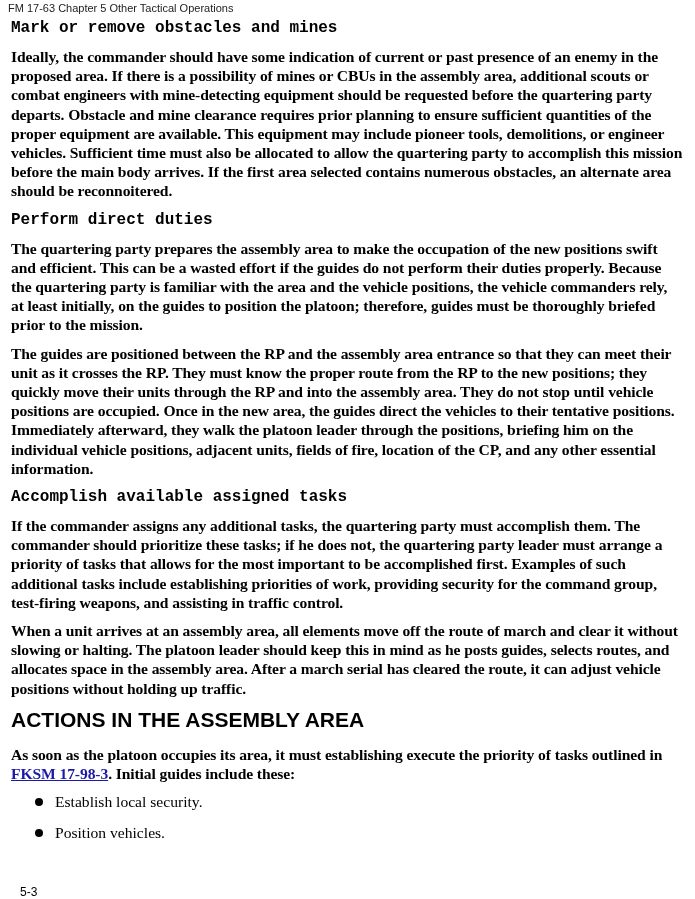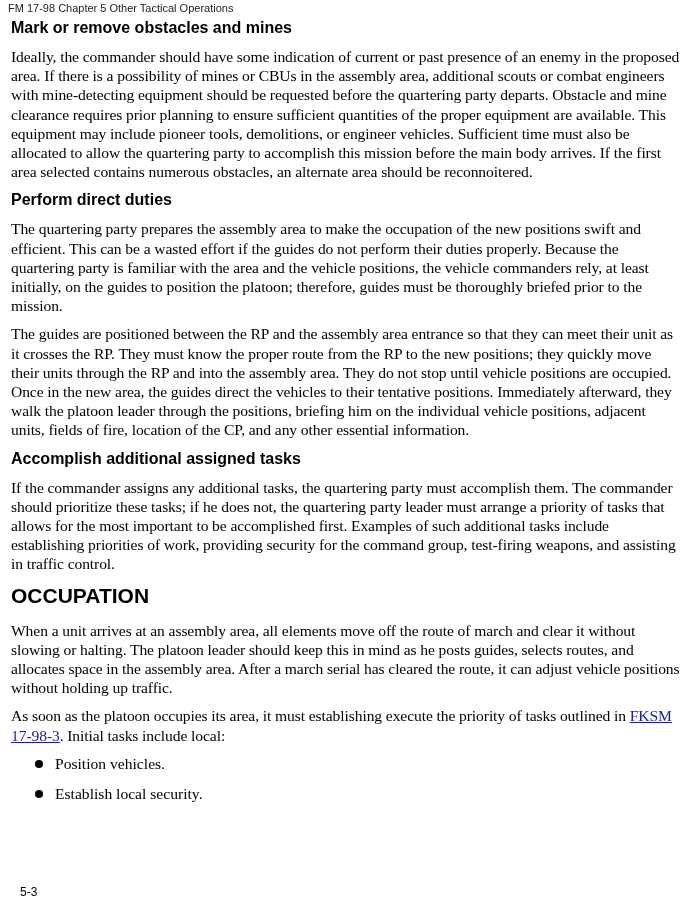--- a/index.html
+++ b/index.html
@@ -6,62 +6,62 @@
   body {
     width: 695px; height: 899px; position: relative; overflow: hidden;
     font-family: "Liberation Serif", serif; color: #000;
   }
   .running-header {
     position: absolute; left: 8px; top: 2px;
     font-family: "Liberation Sans", sans-serif; font-size: 11px; color: #222;
   }
   .content { position: absolute; left: 11px; top: 18px; width: 672px; }
   h3 {
-    font-family: Liberation Sans, sans-serif; font-weight: bold; font-size: 16px;
+    font-family: Liberation Mono, monospace; font-weight: bold; font-size: 16px;
     margin: 0 0 9px 0; line-height: 20px;
   }
   p {
-    font-size: 15.6px; line-height: 19.2px; margin: 0 0 9px 0; letter-spacing: -0.1px;
+    font-size: 15.6px; line-height: 19.2px; margin: 0 0 9px 0; letter-spacing: -0.1px; font-weight: bold;
   }
   h2 {
     font-family: "Liberation Sans", sans-serif; font-weight: bold; font-size: 21px;
     margin: 2px 0 12px 0; line-height: 26px;
   }
   a { color: #1a1aa6; text-decoration: underline; }
   ul { margin: 0; padding-left: 44px; list-style: none; }
   li { font-size: 15.6px; line-height: 19.2px; margin-bottom: 11px; position: relative; }
   li .bullet {
     position: absolute; left: -20px; top: 6px; width: 8px; height: 8px;
     border-radius: 50%; background: #000;
   }
   .page-number {
     position: absolute; left: 20px; top: 885px;
     font-family: Liberation Sans, sans-serif; font-size: 12px;
   }
 </style>
 </head>
 <body>
 
-<div class="running-header">FM 17-98 Chapter 5 Other Tactical Operations</div>
+<div class="running-header">FM 17-63 Chapter 5 Other Tactical Operations</div>
 
 <div class="content">
   <h3>Mark or remove obstacles and mines</h3>
   <p>Ideally, the commander should have some indication of current or past presence of an enemy in the proposed area. If there is a possibility of mines or CBUs in the assembly area, additional scouts or combat engineers with mine-detecting equipment should be requested before the quartering party departs. Obstacle and mine clearance requires prior planning to ensure sufficient quantities of the proper equipment are available. This equipment may include pioneer tools, demolitions, or engineer vehicles. Sufficient time must also be allocated to allow the quartering party to accomplish this mission before the main body arrives. If the first area selected contains numerous obstacles, an alternate area should be reconnoitered.</p>
 
   <h3>Perform direct duties</h3>
   <p>The quartering party prepares the assembly area to make the occupation of the new positions swift and efficient. This can be a wasted effort if the guides do not perform their duties properly. Because the quartering party is familiar with the area and the vehicle positions, the vehicle commanders rely, at least initially, on the guides to position the platoon; therefore, guides must be thoroughly briefed prior to the mission.</p>
   <p>The guides are positioned between the RP and the assembly area entrance so that they can meet their unit as it crosses the RP. They must know the proper route from the RP to the new positions; they quickly move their units through the RP and into the assembly area. They do not stop until vehicle positions are occupied. Once in the new area, the guides direct the vehicles to their tentative positions. Immediately afterward, they walk the platoon leader through the positions, briefing him on the individual vehicle positions, adjacent units, fields of fire, location of the CP, and any other essential information.</p>
 
-  <h3>Accomplish additional assigned tasks</h3>
+  <h3>Accomplish available assigned tasks</h3>
   <p>If the commander assigns any additional tasks, the quartering party must accomplish them. The commander should prioritize these tasks; if he does not, the quartering party leader must arrange a priority of tasks that allows for the most important to be accomplished first. Examples of such additional tasks include establishing priorities of work, providing security for the command group, test-firing weapons, and assisting in traffic control.</p>
 
-  <h2>OCCUPATION</h2>
   <p>When a unit arrives at an assembly area, all elements move off the route of march and clear it without slowing or halting. The platoon leader should keep this in mind as he posts guides, selects routes, and allocates space in the assembly area. After a march serial has cleared the route, it can adjust vehicle positions without holding up traffic.</p>
 
-  <p><span>As soon as the platoon occupies its area, it must establishing execute the priority of tasks outlined in </span><a href="#">FKSM 17-98-3</a><span>. Initial tasks include local:</span></p>
+  <h2>ACTIONS IN THE ASSEMBLY AREA</h2>
+  <p><span>As soon as the platoon occupies its area, it must establishing execute the priority of tasks outlined in </span><a href="#">FKSM 17-98-3</a><span>. Initial guides include these:</span></p>
 
   <ul>
+    <li><span class="bullet"></span><span>Establish local security.</span></li>
     <li><span class="bullet"></span><span>Position vehicles.</span></li>
-    <li><span class="bullet"></span><span>Establish local security.</span></li>
   </ul>
 </div>
 
 <div class="page-number">5-3</div>
 
 </body></html>

